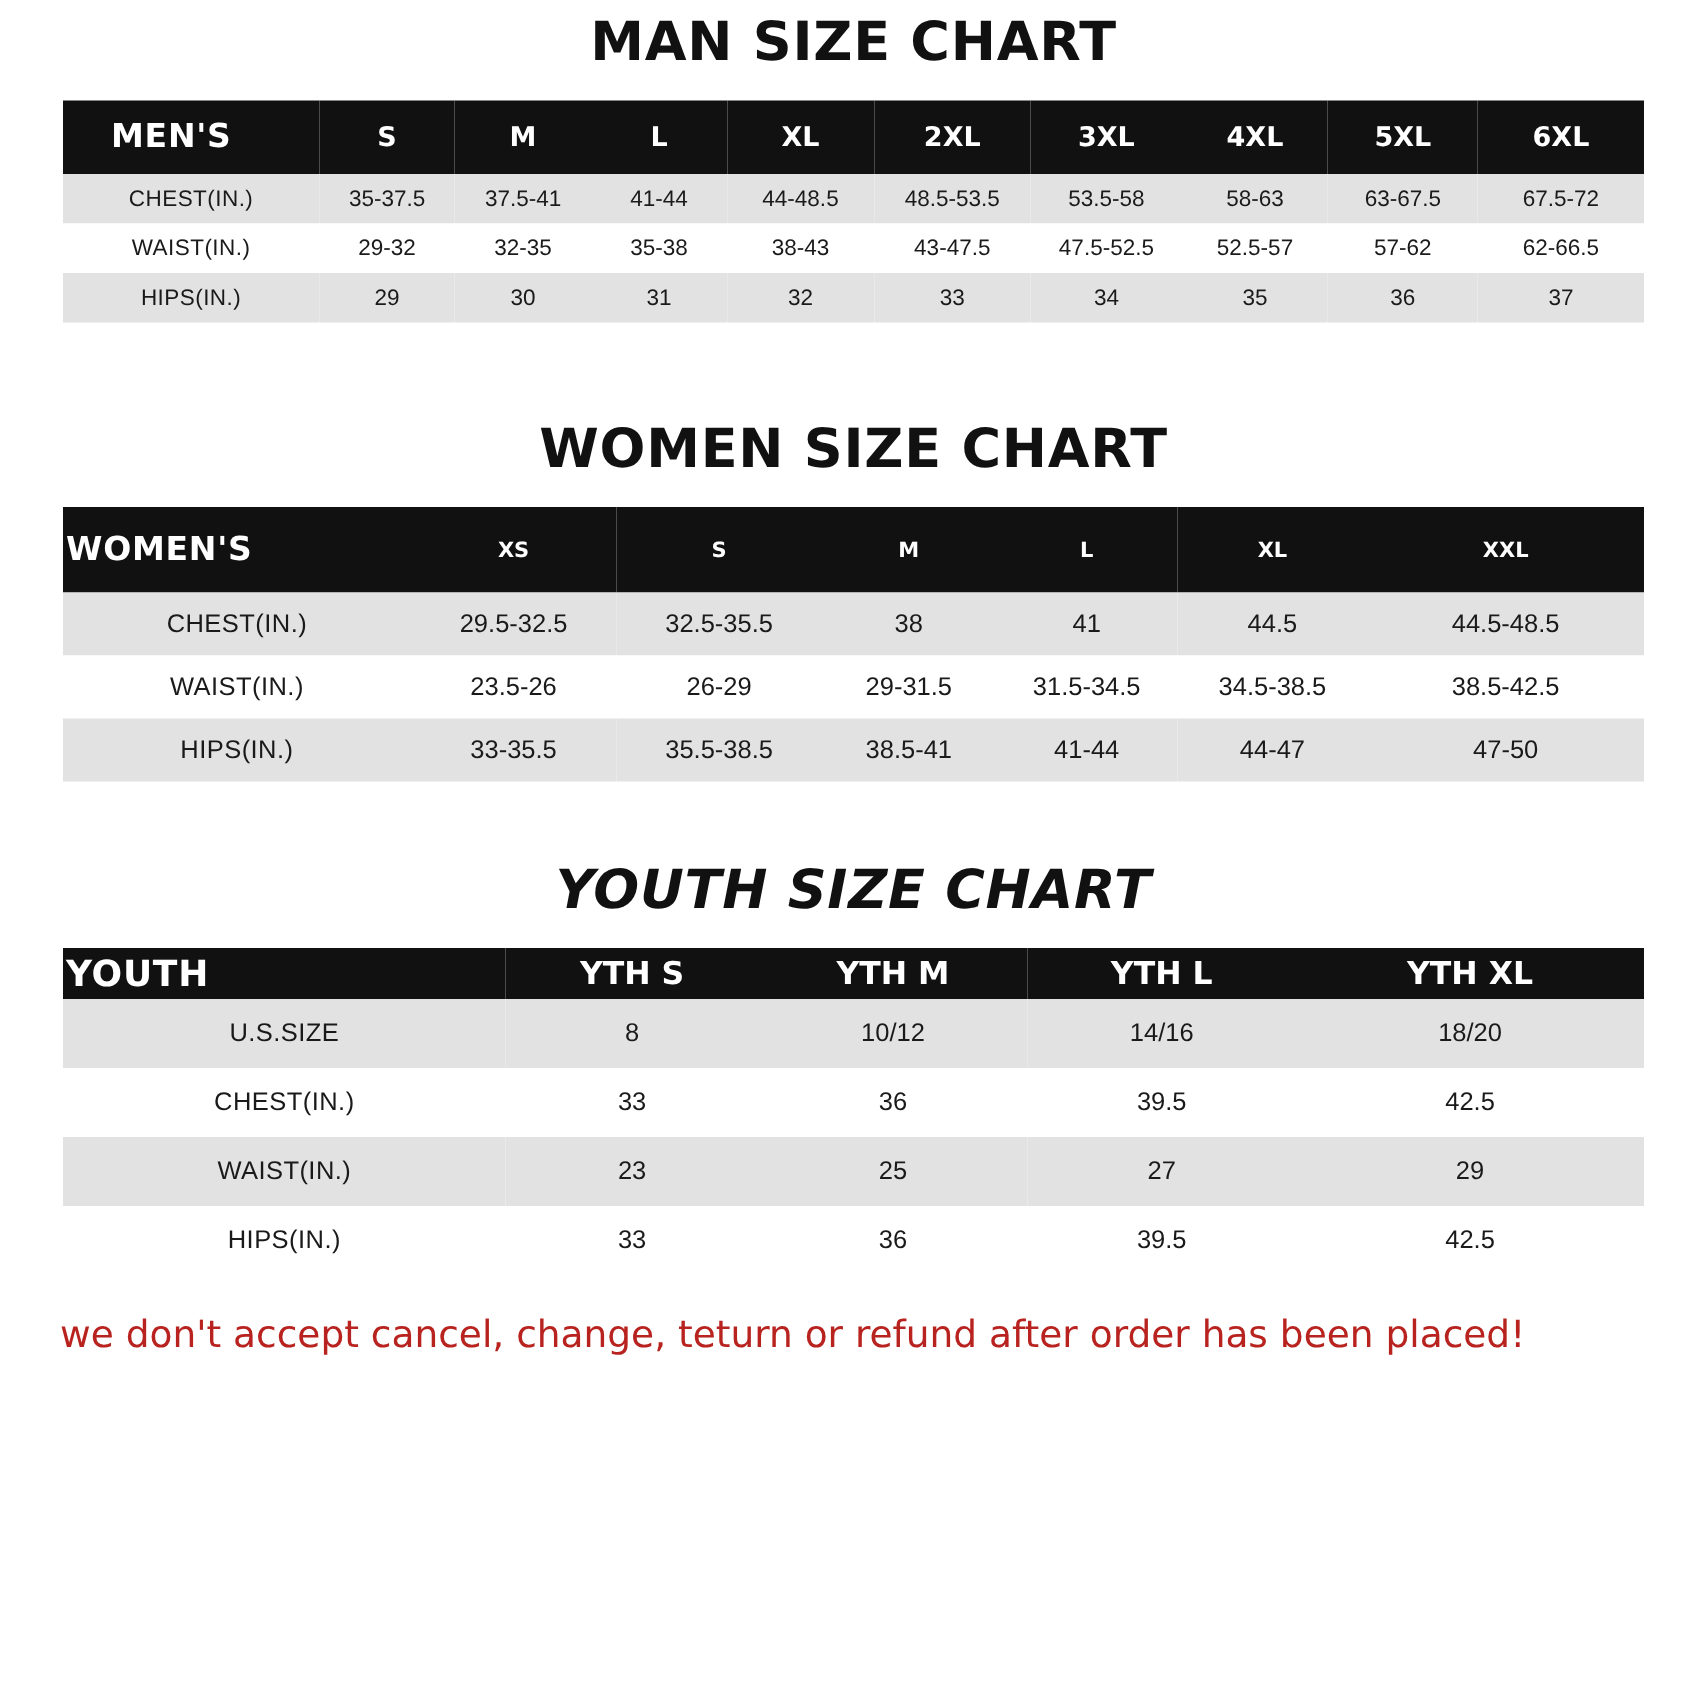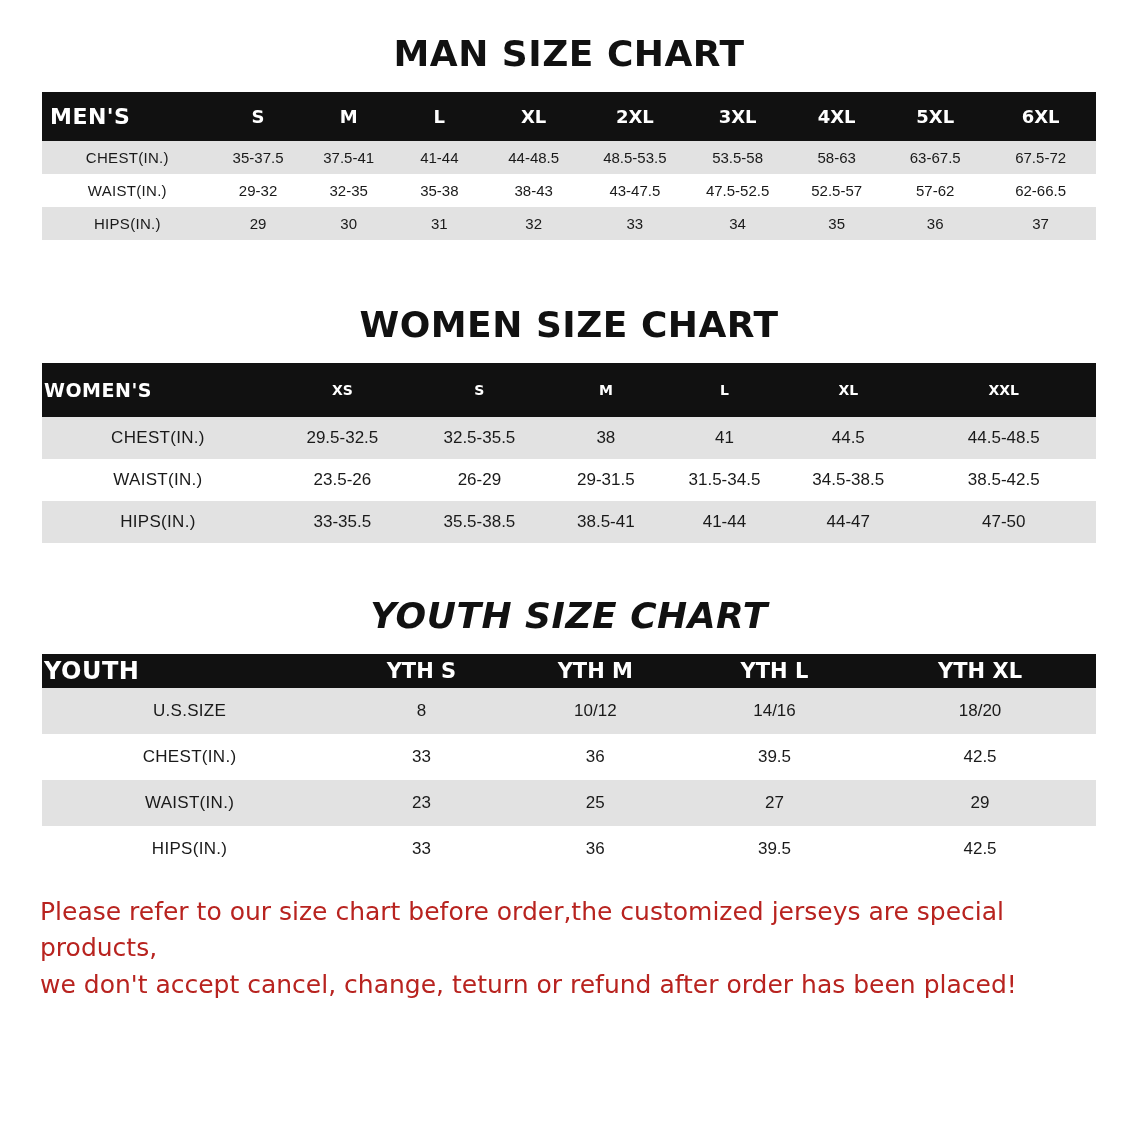--- a/index.html
+++ b/index.html
@@ -40,21 +40,21 @@
 
   
   .section-title {
     text-align: center;
     font-family: "DejaVu Sans", sans-serif;
     font-weight: bold;
     font-size: 36px;
     letter-spacing: 0.5px;
     color: #111111;
   }
-  .t-man   { margin-top: 33px; }
+  .t-man   { margin-top: 8px; }
   .t-women { margin-top: 64px; }
   .t-youth { margin-top: 52px; font-style: italic; }
 
   
   .table-wrap {
     padding: 0 42px;
     margin-top: 18px;
   }
   table.size {
     width: 100%;
@@ -66,21 +66,21 @@
     color: #ffffff;
     font-family: "DejaVu Sans", sans-serif;
     font-weight: bold;
     font-size: 20px;
     padding: 12px 2px;
     text-align: center;
     white-space: nowrap;
   }
   table.size thead th.lead {
     text-align: left;
-    padding-left: 8px;
+    padding-left: 32px;
     font-size: 23px;
     letter-spacing: 0.5px;
   }
   table.size tbody td {
     font-size: 17px;
     color: #1a1a1a;
     text-align: center;
     padding: 9px 2px;
     white-space: nowrap;
   }
@@ -93,21 +93,21 @@
   tr.plain td { background: #ffffff; }
 
   
   #men-table thead th { font-size: 18px; }
   #men-table thead th.lead { font-size: 22px; }
   #men-table tbody td { font-size: 15px; padding: 8px 1px; }
   #men-table tbody td.lead { font-size: 15px; }
 
   
   #women-table thead th { font-size: 14px; padding: 16px 2px; }
-  #women-table thead th.lead { font-size: 19px; }
+  #women-table thead th.lead { font-size: 22px; }
   #women-table tbody td { font-size: 17px; padding: 11px 2px; }
 
   
   #youth-table thead th { font-size: 21px; padding: 3px 2px; }
   #youth-table thead th.lead { font-size: 24px; }
   #youth-table tbody td { font-size: 17px; padding: 13px 2px; }
 
   
   .note {
     margin: 22px 40px 0 40px;
@@ -298,17 +298,16 @@
           <td>33</td>
           <td>36</td>
           <td>39.5</td>
           <td>42.5</td>
         </tr>
       </tbody>
     </table>
   </div>
 
   <div class="note">
-    <div>Please refer to our size chart before order,the customized jerseys are special products,</div>
     <div>we don't accept cancel, change, teturn or refund after order has been placed!</div>
   </div>
 
 </div>
 
 </body></html>

